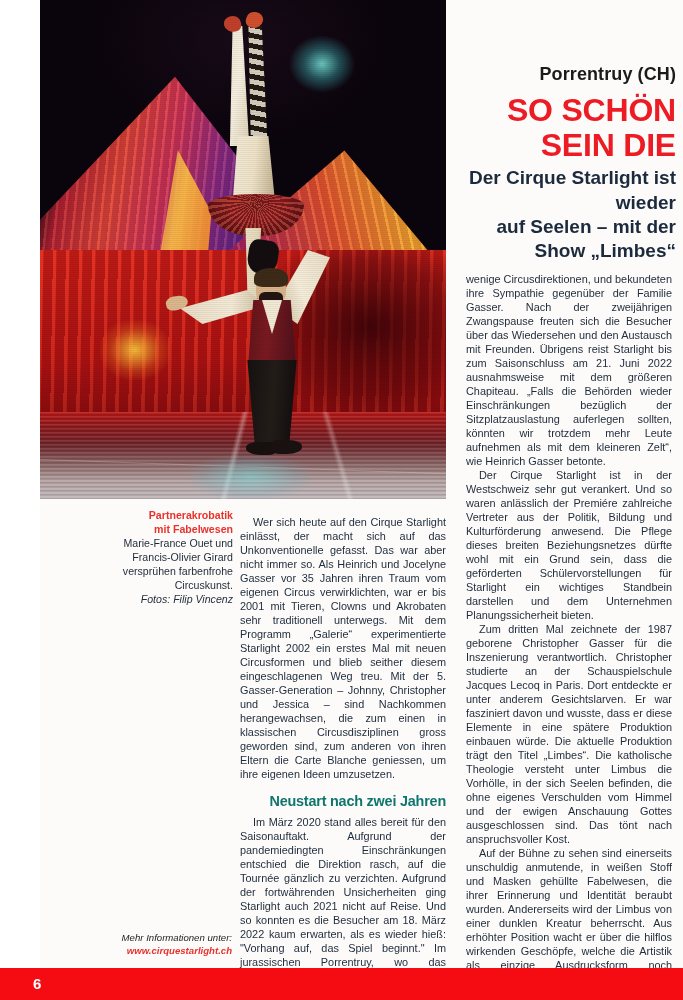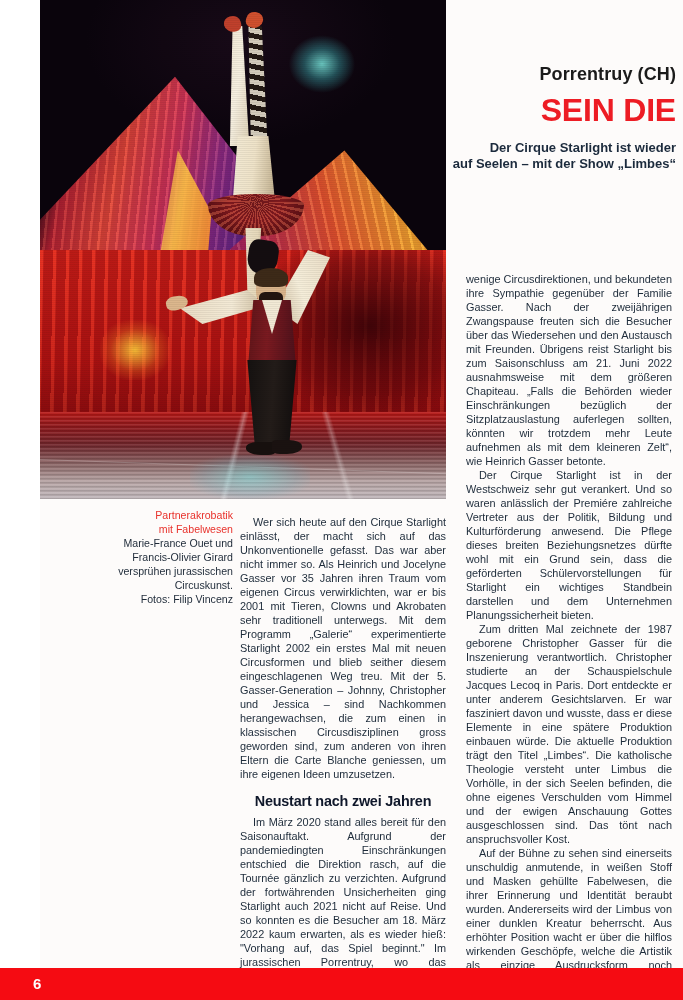--- a/index.html
+++ b/index.html
@@ -282,37 +282,37 @@
   }
   #kicker {
     font-size:18px; font-weight:bold; color:#1b1b1b;
     letter-spacing:.1px; margin-bottom:8px;
   }
   #headline {
     font-size:32px; font-weight:bold; color:#ed1c24;
     line-height:1.085; letter-spacing:-.2px;
   }
   #subhead {
-    margin-top:12px;
-    font-size:13px; font-weight:bold; color:#1b2a3c;
+    margin-top:4px;
+    font-size:19px; font-weight:bold; color:#1b2a3c;
     line-height:1.28;
   }
 
   
   #caption {
     position:absolute;
     left:85px; top:508px;
     width:148px;
     text-align:right;
     font-size:10.6px;
     line-height:1.33;
     color:#1e2a38;
   }
   #caption .red {
-    color:#e8322c; font-weight:normal; display:block;
+    color:#e8322c; font-weight:bold; display:block;
   }
 
   
   #infoline {
     position:absolute;
     left:72px; top:931px;
     width:160px;
     text-align:right;
     font-size:9.6px;
     font-style:italic;
@@ -330,23 +330,23 @@
     text-align:justify;
     hyphens:none;
   }
   #col-mid { left:240px; top:515px; width:206px; }
   #col-right { left:466px; top:272px; width:206px; }
   .col p { text-indent:13px; margin:0; }
   .col p.noindent { text-indent:0; }
   .col h2 {
     font-size:14.4px;
     font-weight:bold;
-    color:#0f172a;
+    color:#0f766e;
     margin:11px 0 4px 0;
-    text-align:center;
+    text-align:right;
     letter-spacing:-.2px;
   }
 
   
   #footer {
     position:absolute;
     left:0; top:968px;
     width:683px; height:32px;
     background:#f50b12;
   }
@@ -401,45 +401,50 @@
     <div class="ph-layer" id="p-vest-v"></div>
     <div class="ph-layer" id="p-legs"></div>
     <div class="ph-layer" id="p-shoeL"></div>
     <div class="ph-layer" id="p-shoeR"></div>
     <div class="ph-layer" id="ph-grain"></div>
   </div>
 
   <div id="headline-block">
     <div id="kicker">Porrentruy (CH)</div>
     <div id="headline">
+      <div>SO SCHÖN</div>
       <div>SEIN DIE</div>
     </div>
     <div id="subhead">
       <div>Der Cirque Starlight ist wieder</div>
       <div>auf Seelen – mit der Show „Limbes“</div>
     </div>
   </div>
 
   <div id="caption">
     <span class="red">Partnerakrobatik</span>
     <span class="red">mit Fabelwesen</span>
-    <span>Marie-France Ouet und Francis-Olivier Girard versprühen jurassischen Circuskunst.</span>
-    <span style="display:block;">Fotos: Filip Vincenz</span>
+    <span>Marie-France Ouet und Francis-Olivier Girard versprühen farbenfrohe Circuskunst.</span>
+    <span style="display:block;font-style:italic;">Fotos: Filip Vincenz</span>
   </div>
 
   <div class="col" id="col-mid">
     <p>Wer sich heute auf den Cirque Starlight einlässt, der macht sich auf das Unkonventionelle gefasst. Das war aber nicht immer so. Als Heinrich und Jocelyne Gasser vor 35 Jahren ihren Traum vom eigenen Circus verwirklichten, war er bis 2001 mit Tieren, Clowns und Akrobaten sehr traditionell unterwegs. Mit dem Programm „Galerie“ experimentierte Starlight 2002 ein erstes Mal mit neuen Circusformen und blieb seither diesem eingeschlagenen Weg treu. Mit der 5. Gasser-Generation – Johnny, Christopher und Jessica – sind Nachkommen herangewachsen, die zum einen in klassischen Circusdisziplinen gross geworden sind, zum anderen von ihren Eltern die Carte Blanche geniessen, um ihre eigenen Ideen umzusetzen.</p>
     <h2>Neustart nach zwei Jahren</h2>
     <p>Im März 2020 stand alles bereit für den Saisonauftakt. Aufgrund der pandemiedingten Einschränkungen entschied die Direktion rasch, auf die Tournée gänzlich zu verzichten. Aufgrund der fortwährenden Unsicherheiten ging Starlight auch 2021 nicht auf Reise. Und so konnten es die Besucher am 18. März 2022 kaum erwarten, als es wieder hieß: "Vorhang auf, das Spiel beginnt." Im jurassischen Porrentruy, wo das Winterquartier beheimatet ist, lud Starlight zur feierlichen Premiére. Aus nah und fern kamen die Gäste angereist, darunter nicht</p>
   </div>
 
   <div class="col" id="col-right">
     <p class="noindent">wenige Circusdirektionen, und bekundeten ihre Sympathie gegenüber der Familie Gasser. Nach der zweijährigen Zwangspause freuten sich die Besucher über das Wiedersehen und den Austausch mit Freunden. Übrigens reist Starlight bis zum Saisonschluss am 21. Juni 2022 ausnahmsweise mit dem größeren Chapiteau. „Falls die Behörden wieder Einschränkungen bezüglich der Sitzplatzauslastung auferlegen sollten, könnten wir trotzdem mehr Leute aufnehmen als mit dem kleineren Zelt“, wie Heinrich Gasser betonte.</p>
     <p>Der Cirque Starlight ist in der Westschweiz sehr gut verankert. Und so waren anlässlich der Premiére zahlreiche Vertreter aus der Politik, Bildung und Kulturförderung anwesend. Die Pflege dieses breiten Beziehungsnetzes dürfte wohl mit ein Grund sein, dass die geförderten Schülervorstellungen für Starlight ein wichtiges Standbein darstellen und dem Unternehmen Planungssicherheit bieten.</p>
     <p>Zum dritten Mal zeichnete der 1987 geborene Christopher Gasser für die Inszenierung verantwortlich. Christopher studierte an der Schauspielschule Jacques Lecoq in Paris. Dort entdeckte er unter anderem Gesichtslarven. Er war fasziniert davon und wusste, dass er diese Elemente in eine spätere Produktion einbauen würde. Die aktuelle Produktion trägt den Titel „Limbes“. Die katholische Theologie versteht unter Limbus die Vorhölle, in der sich Seelen befinden, die ohne eigenes Verschulden vom Himmel und der ewigen Anschauung Gottes ausgeschlossen sind. Das tönt nach anspruchsvoller Kost.</p>
     <p>Auf der Bühne zu sehen sind einerseits unschuldig anmutende, in weißen Stoff und Masken gehüllte Fabelwesen, die ihrer Erinnerung und Identität beraubt wurden. Andererseits wird der Limbus von einer dunklen Kreatur beherrscht. Aus erhöhter Position wacht er über die hilflos wirkenden Geschöpfe, welche die Artistik als einzige Ausdrucksform noch praktizieren können. Auch wenn die Kostüme und die Musik sehr minimalistisch erscheinen, ist es trotzdem erstaunlich, welche Stimmungen und Emotionen die mit viel Sorgfalt ausgewählte Lichtregie hervorrufen kann.</p>
   </div>
 
+  <div id="infoline">
+    <div>Mehr Informationen unter:</div>
+    <div class="url">www.cirquestarlight.ch</div>
+  </div>
 
   <div id="footer"></div>
   <div id="pagenum">6</div>
 
 </div>
 
 </body></html>

